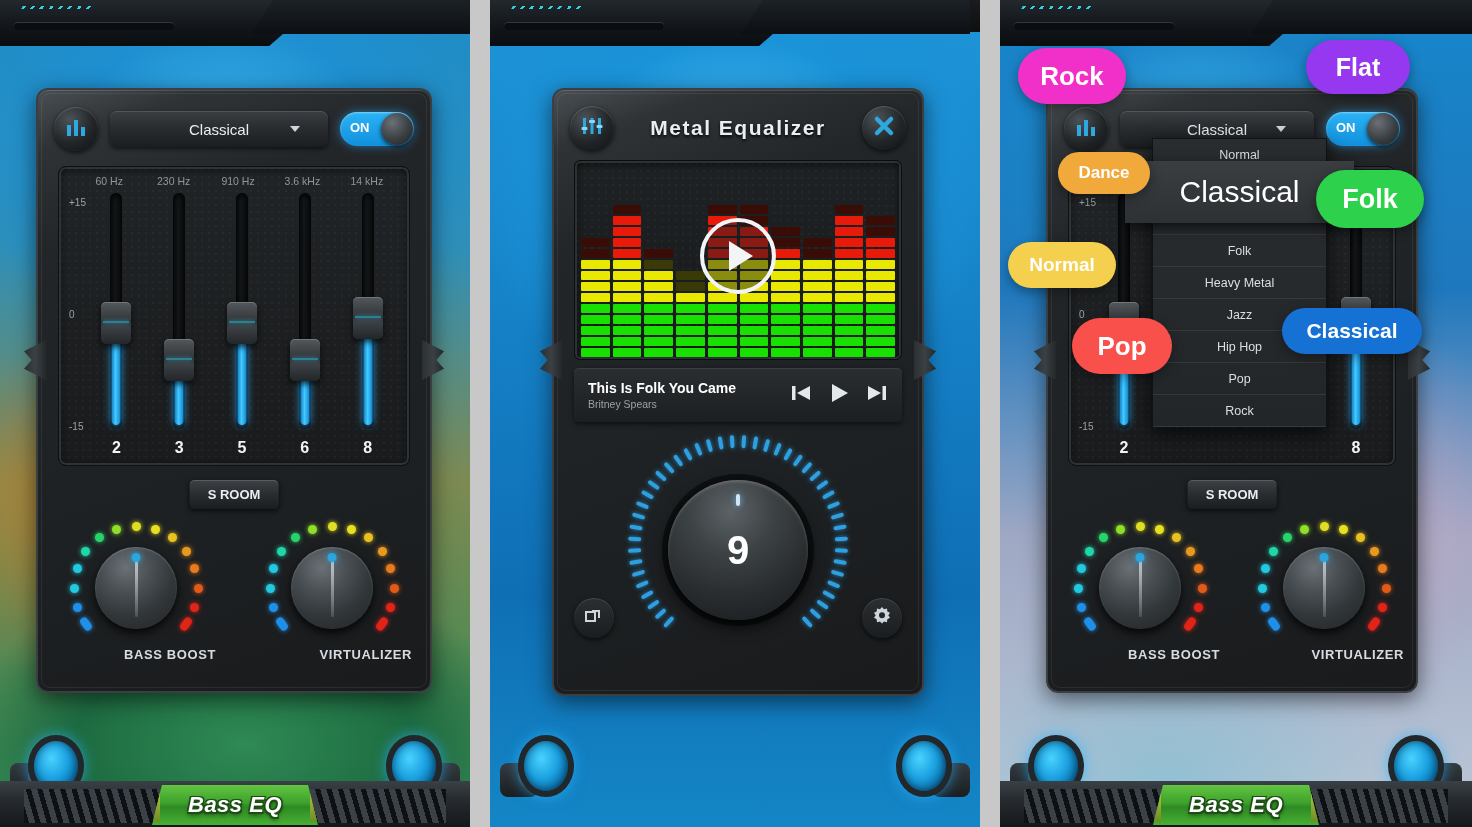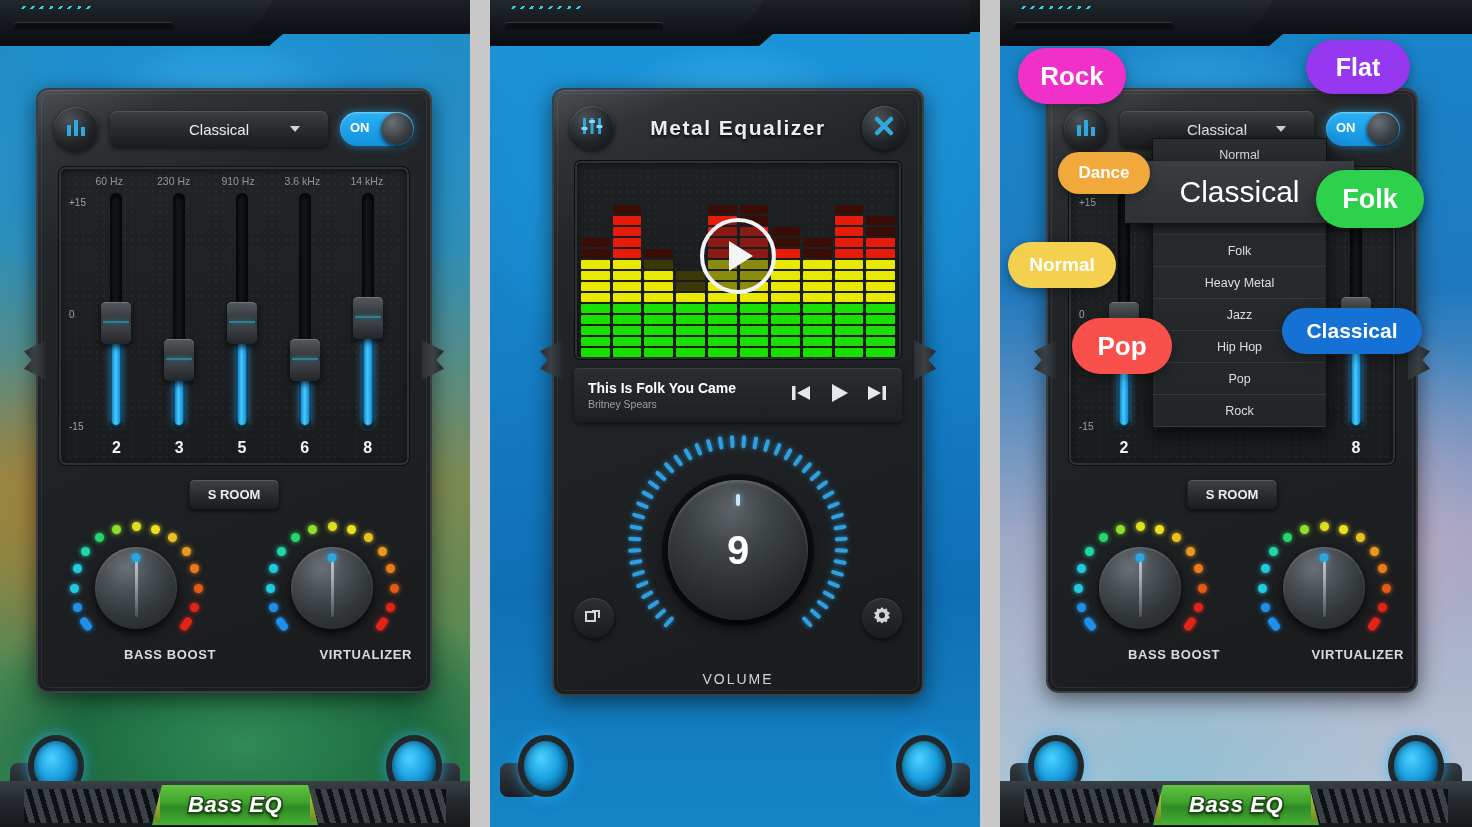--- a/index.html
+++ b/index.html
@@ -846,21 +846,20 @@
           <div class="tick" style="transform: rotate(125.163deg);">
             <i></i>
           </div>
           <div class="tick" style="transform: rotate(131.581deg);">
             <i></i>
           </div>
           <div class="tick" style="transform: rotate(138deg);">
             <i></i>
           </div>
         </div>
-      <div class="vollabel">VOLUME</div>
     </div>
 
     <div class="sqbtn" style="left:20px; bottom:56px;">
       <span>
         <svg width="18" height="18" viewBox="0 0 18 18">
             <rect x="1" y="5" width="9" height="9" fill="none" stroke="#cfd6db" stroke-width="2"></rect>
             <path d="M7 4 L14 4 L14 11" fill="none" stroke="#cfd6db" stroke-width="2"></path>
           </svg>
       </span>
     </div>

